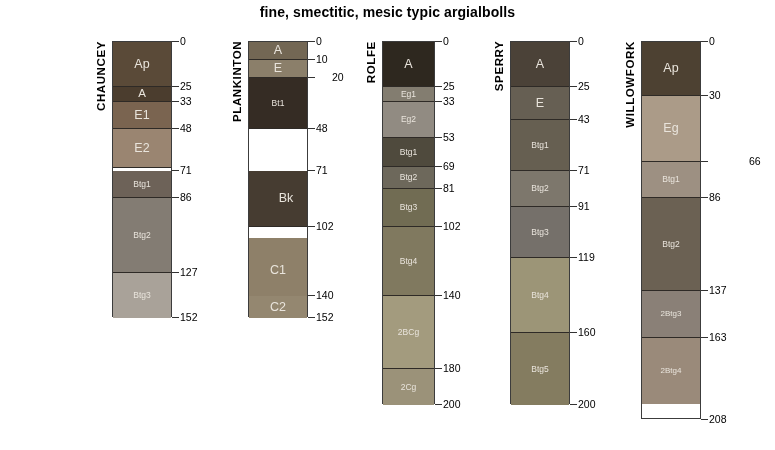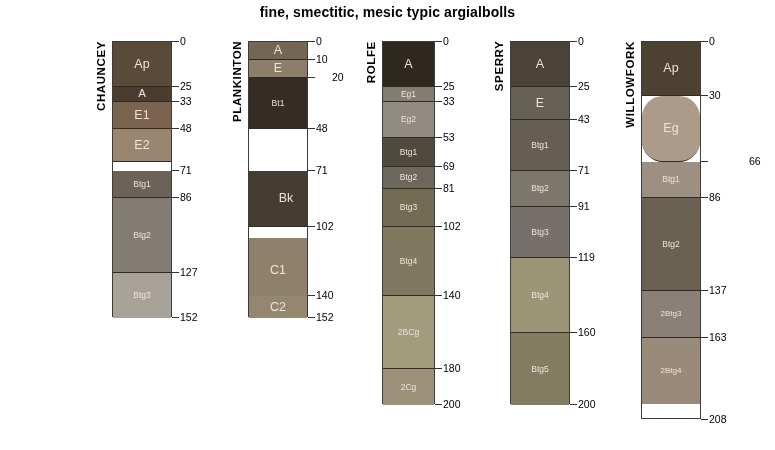--- a/index.html
+++ b/index.html
@@ -89,21 +89,21 @@
       <div class="column" style="left: 112px; top: 41px; width: 60px; height: 276.002px;">
         <div class="horizon" style="top: 0px; height: 45.395px; background: rgb(90, 74, 56);">
           <span class="horizon-label" style="font-size: 12.5px;">Ap</span>
         </div>
         <div class="horizon" style="top: 45.395px; height: 14.5264px; background: rgb(75, 61, 46);">
           <span class="horizon-label" style="font-size: 11.5px;">A</span>
         </div>
         <div class="horizon" style="top: 59.9214px; height: 27.237px; background: rgb(122, 100, 80);">
           <span class="horizon-label" style="font-size: 12.5px;">E1</span>
         </div>
-        <div class="horizon" style="top: 87.1584px; height: 33px; background: rgb(154, 133, 113);">
+        <div class="horizon" style="top: 87.1584px; height: 39px; background: rgb(154, 133, 113);">
           <span class="horizon-label" style="font-size: 12.5px;">E2</span>
         </div>
         <div class="horizon" style="top: 128.922px; height: 27.237px; background: rgb(109, 98, 88);">
           <span class="horizon-label" style="font-size: 8.5px;">Btg1</span>
         </div>
         <div class="horizon" style="top: 156.159px; height: 74.4478px; background: rgb(131, 124, 115);">
           <span class="horizon-label" style="font-size: 8.5px;">Btg2</span>
         </div>
         <div class="horizon" style="top: 230.607px; height: 45.395px; background: rgb(169, 162, 153); border-bottom: none;">
           <span class="horizon-label" style="font-size: 8.5px;">Btg3</span>
@@ -258,21 +258,21 @@
       <div class="tick-label" style="left: 578px; top: 326.528px;">160</div>
       <div class="tick" style="left: 570px; top: 404.16px; width: 7px;"></div>
       <div class="tick-label" style="left: 578px; top: 399.16px;">200</div>
     </div>
     <div class="profile" style="left: 0px;">
       <div class="profile-name" style="left: 624px; top: 41px; height: 377.686px;">WILLOWFORK</div>
       <div class="column" style="left: 641px; top: 41px; width: 60px; height: 377.686px;">
         <div class="horizon" style="top: 0px; height: 54.474px; background: rgb(77, 65, 50);">
           <span class="horizon-label" style="font-size: 12.5px;">Ap</span>
         </div>
-        <div class="horizon" style="top: 54.474px; height: 65.3688px; background: rgb(171, 155, 136); border-radius: 21px;">
+        <div class="horizon" style="top: 54.474px; height: 65.3688px; background: rgb(171, 155, 136);">
           <span class="horizon-label" style="font-size: 12.5px;">Eg</span>
         </div>
         <div class="horizon" style="top: 119.843px; height: 36.316px; background: rgb(157, 144, 130);">
           <span class="horizon-label" style="font-size: 8.5px;">Btg1</span>
         </div>
         <div class="horizon" style="top: 156.159px; height: 92.6058px; background: rgb(107, 97, 83);">
           <span class="horizon-label" style="font-size: 8.5px;">Btg2</span>
         </div>
         <div class="horizon" style="top: 248.765px; height: 47.2108px; background: rgb(138, 128, 119);">
           <span class="horizon-label" style="font-size: 8px;">2Btg3</span>

